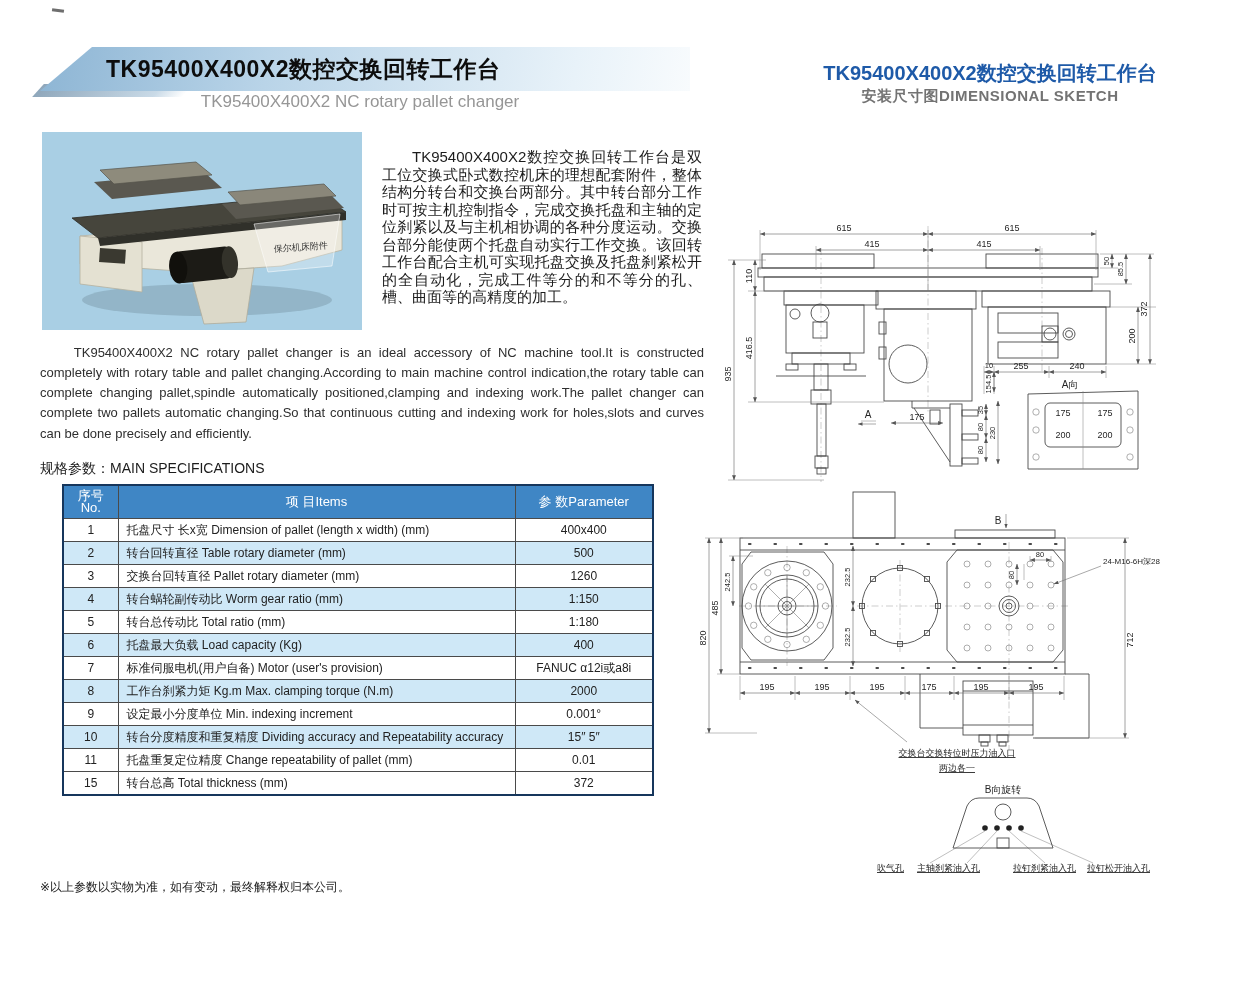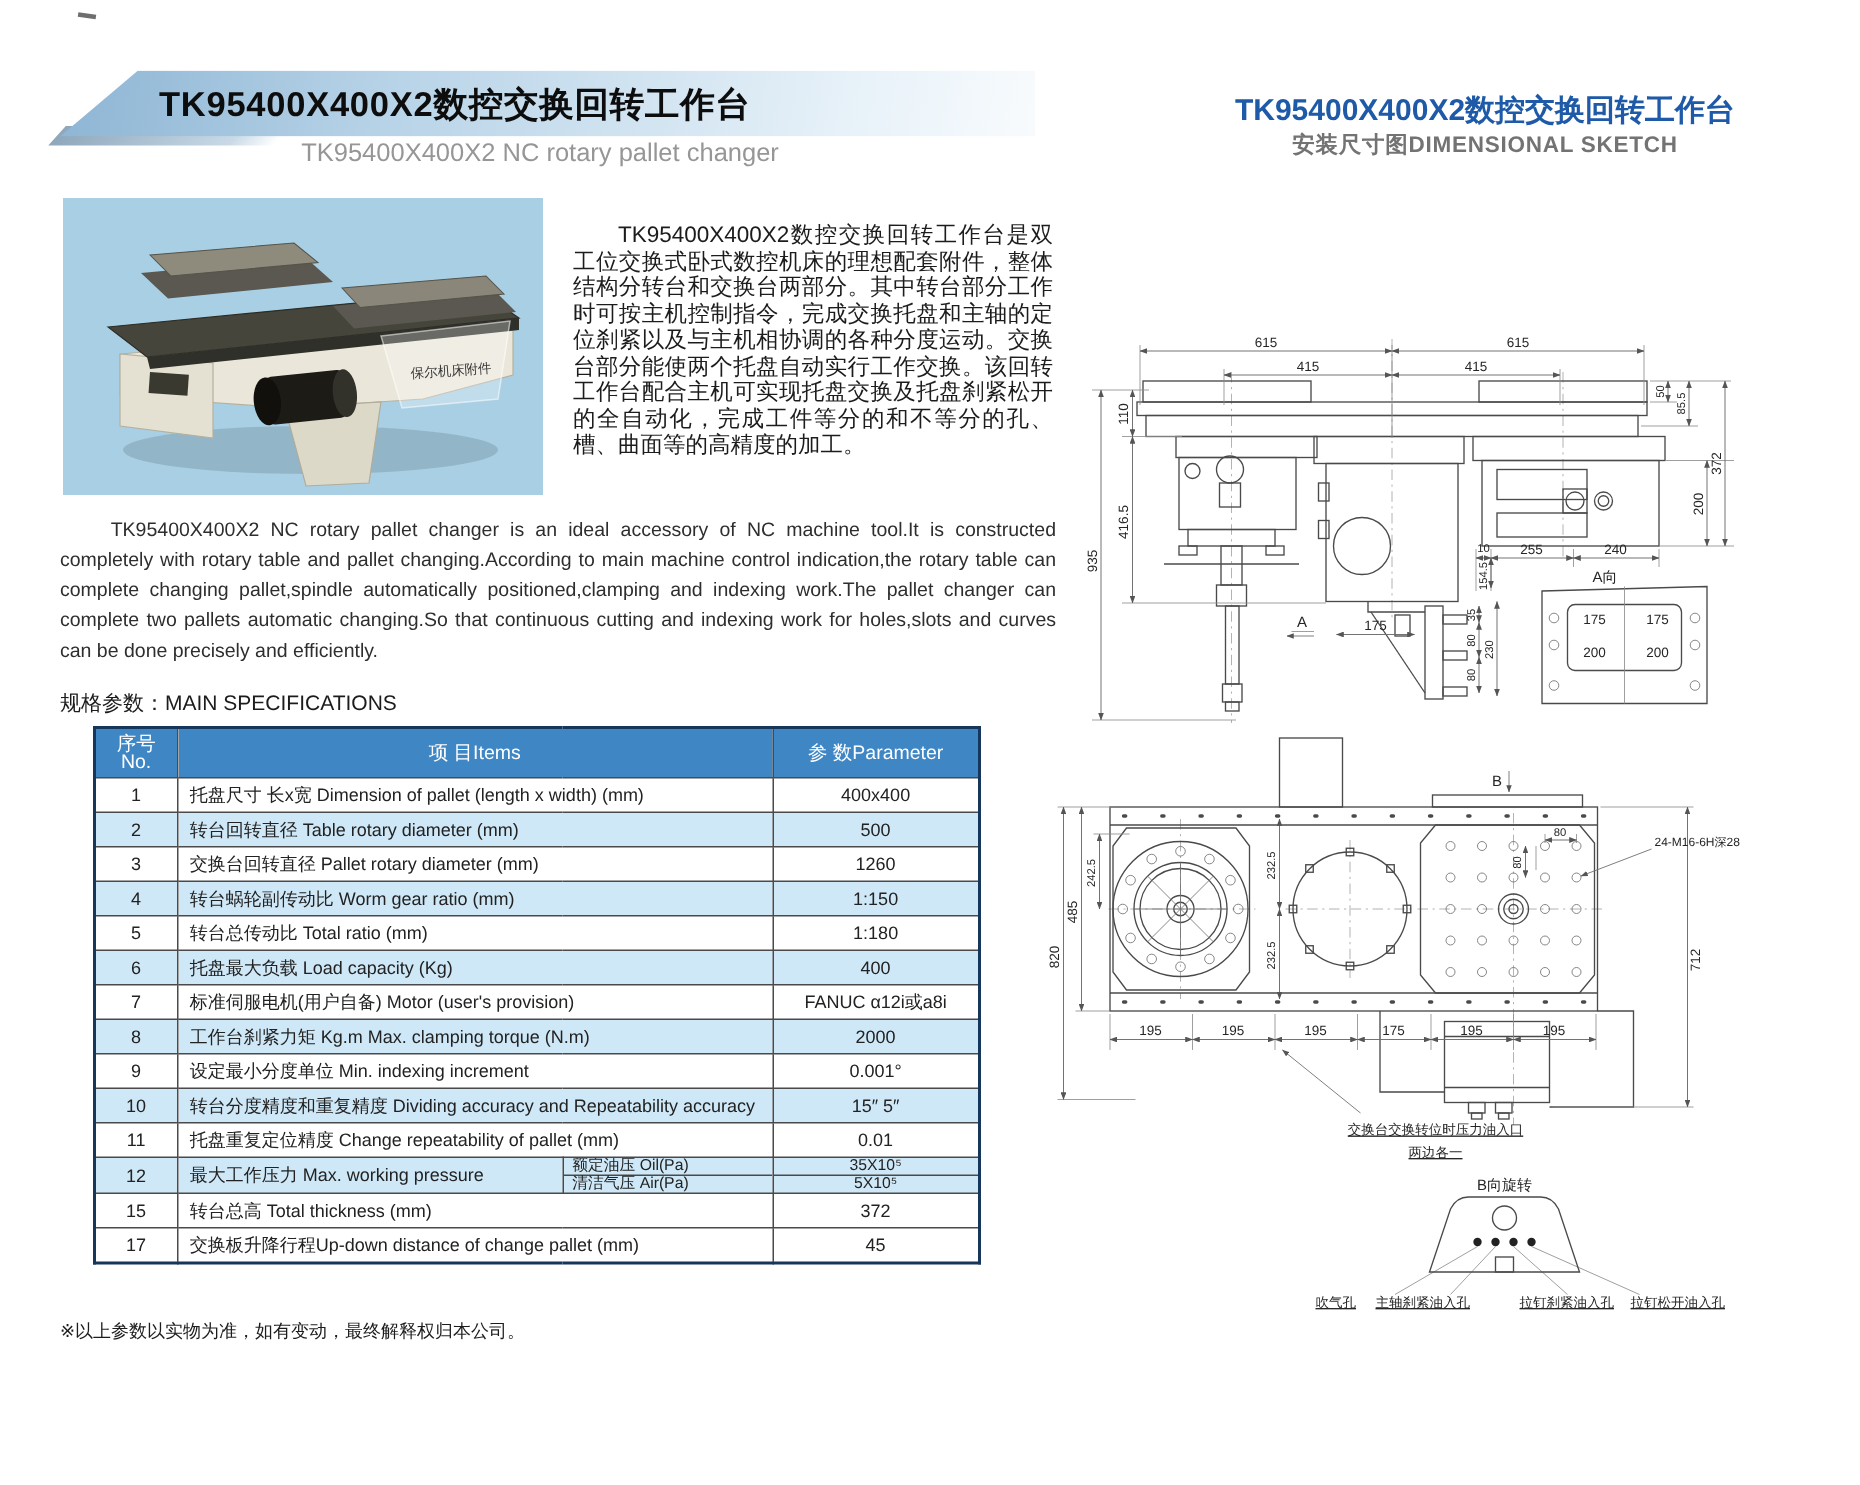--- a/index.html
+++ b/index.html
@@ -167,41 +167,24 @@
     <tr class="alt">
           <td class="no">10</td>
           <td colspan="2" class="it">转台分度精度和重复精度 Dividing accuracy and Repeatability accuracy</td>
           <td class="val">15″  5″</td>
         </tr>
     <tr>
           <td class="no">11</td>
           <td colspan="2" class="it">托盘重复定位精度 Change repeatability of pallet (mm)</td>
           <td class="val">0.01</td>
         </tr>
-    <tr class="alt">
-      <td class="no">12</td>
-      <td class="it">最大工作压力 Max. working pressure</td>
-      <td class="split">
-        <div class="sub">额定油压 Oil(Pa)</div>
-        <div class="sub">清洁气压 Air(Pa)</div>
-      </td>
-      <td class="split">
-        <div class="sub ctr">35X10⁵</div>
-        <div class="sub ctr">5X10⁵</div>
-      </td>
-    </tr>
     <tr>
           <td class="no">15</td>
           <td colspan="2" class="it">转台总高 Total thickness (mm)</td>
           <td class="val">372</td>
-        </tr>
-    <tr>
-          <td class="no">17</td>
-          <td colspan="2" class="it">交换板升降行程Up-down distance of change pallet (mm)</td>
-          <td class="val">45</td>
         </tr>
   </tbody>
 </table>
 </div>
 <div class="abs footnote">※以上参数以实物为准，如有变动，最终解释权归本公司。</div>
 
 <div class="abs r-title">TK95400X400X2数控交换回转工作台</div>
 <div class="abs r-sub">安装尺寸图DIMENSIONAL SKETCH</div>
 
 <svg class="drw" style="left:698px;top:212px;" width="540" height="276" viewBox="0 0 540 276">

